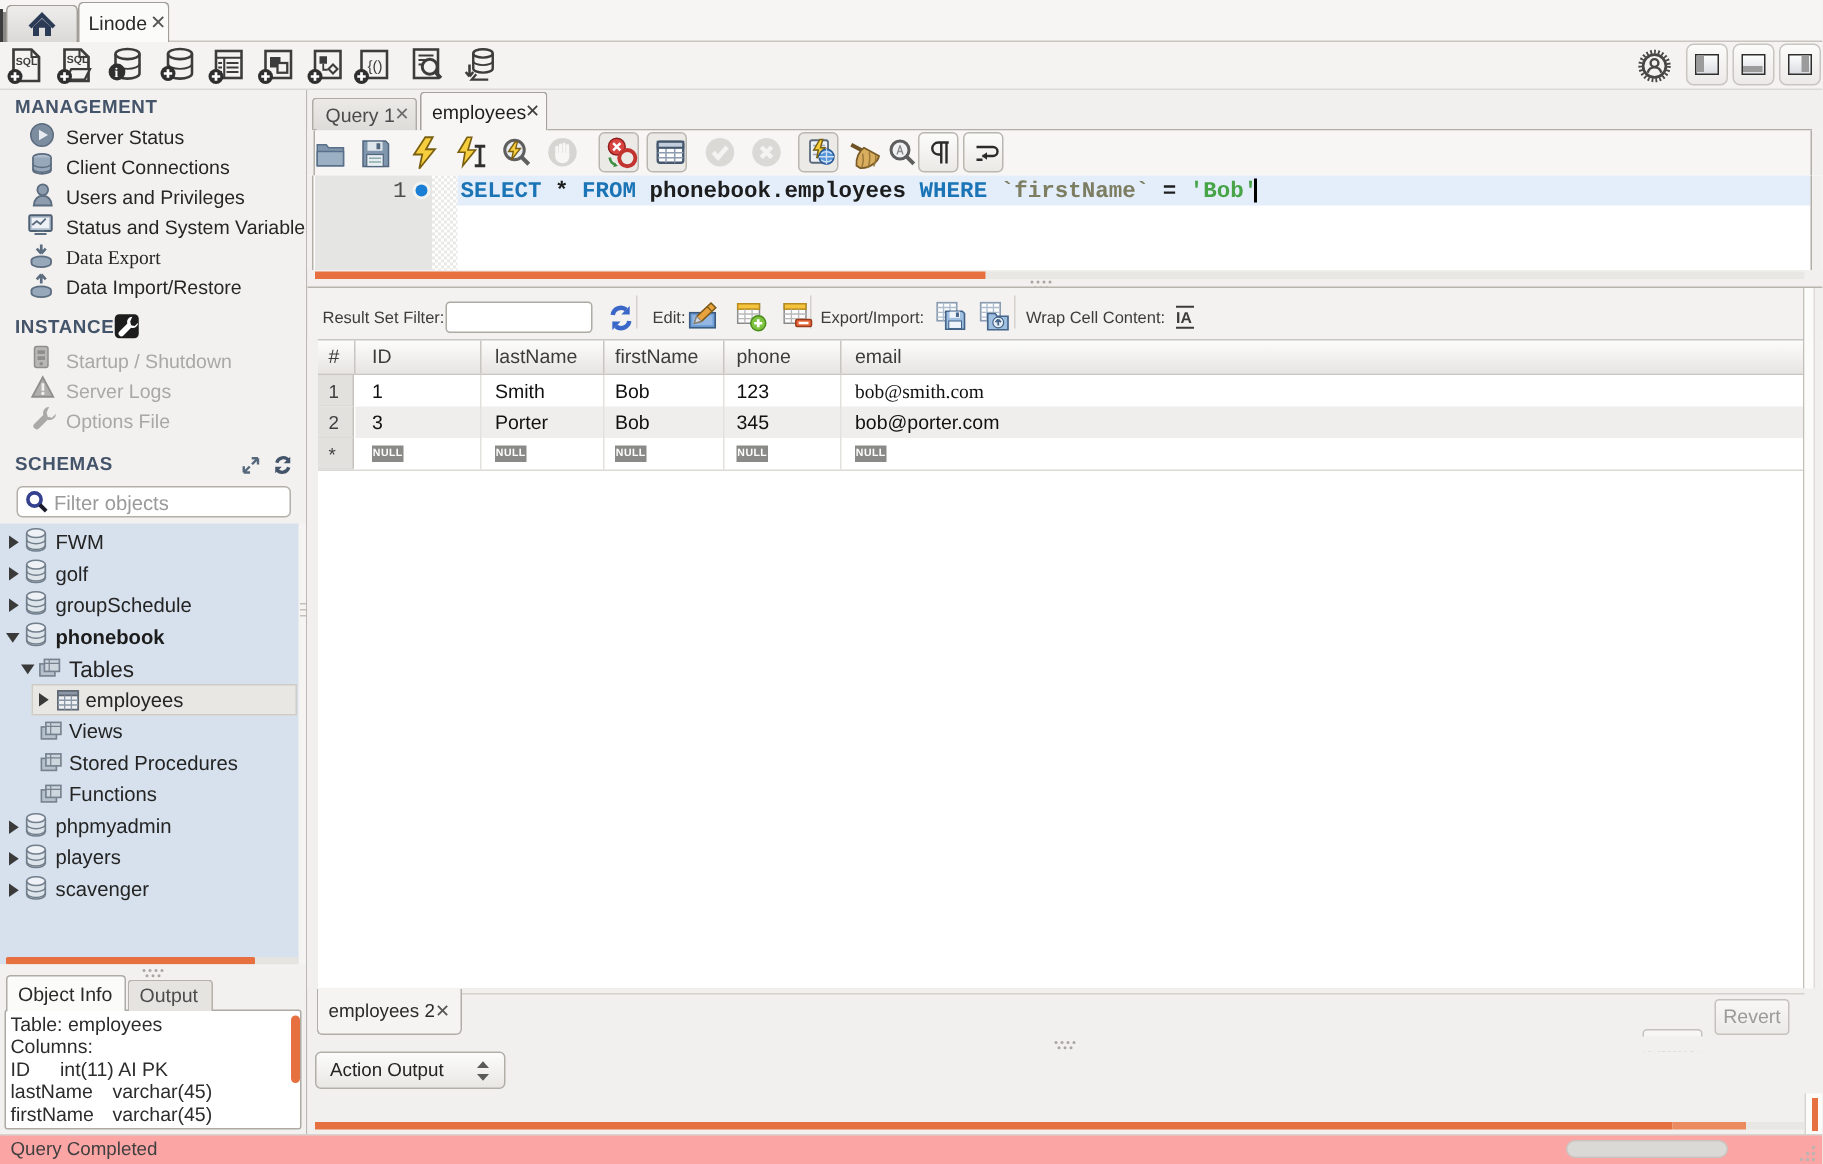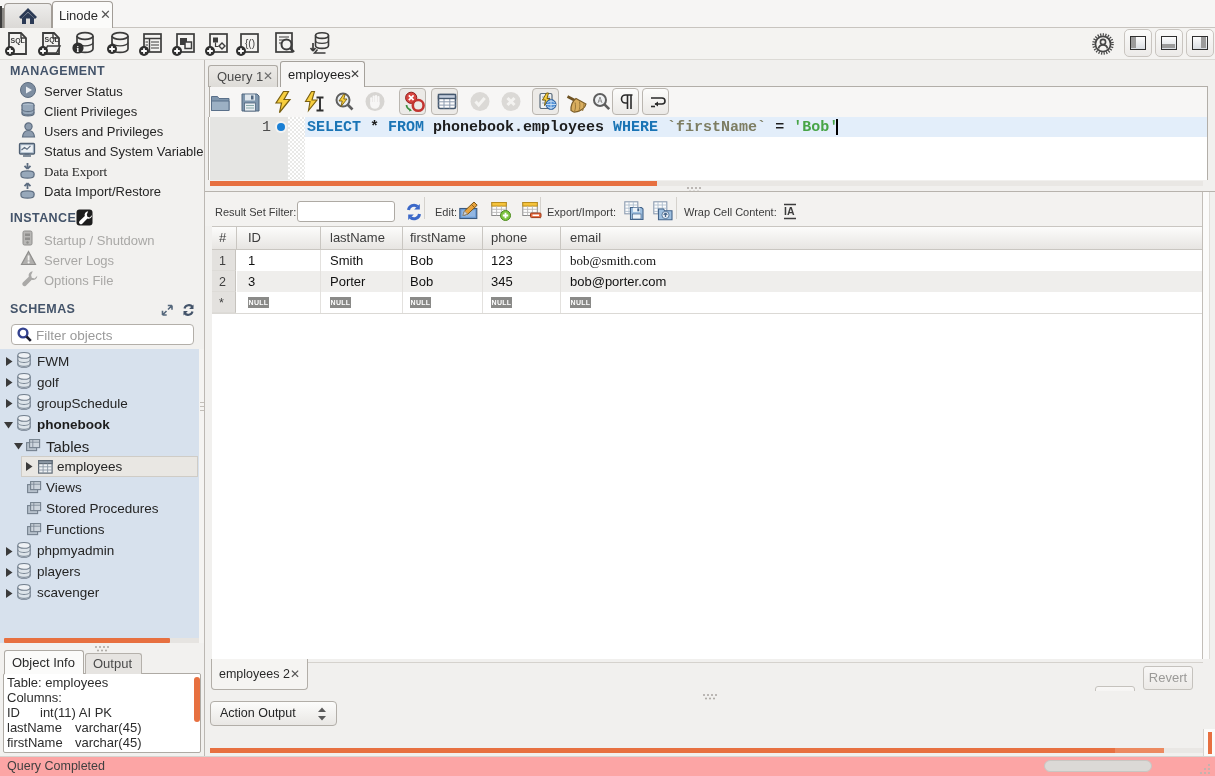--- a/index.html
+++ b/index.html
@@ -132,21 +132,21 @@
   <div class="abs" style="left:1186px;top:1px;width:28px;height:28px;border:1px solid #c9c5c0;border-radius:5px;background:linear-gradient(#fbfbfa,#eceae8);">
     <div class="abs" style="left:5px;top:6px;width:16px;height:14px;border:1.5px solid #2e2e2e;background:linear-gradient(#fdfdfd,#d9dde2);">
       <div class="abs" style="left:8px;top:0;width:5px;height:11px;background:#9b9b9b;"></div>
     </div>
   </div>
 </div>
 
 <div class="abs" id="sidebar" style="left:0;top:60px;width:204px;height:583px;background:#f2f1ef;overflow:hidden;">
   <div class="abs" style="left:10px;top:4px;font-size:12.5px;font-weight:bold;color:#44546a;letter-spacing:0.4px;">MANAGEMENT</div>
   <div class="abs" style="left:44px;top:24px;font-size:13px;color:#262626;">Server Status</div>
-  <div class="abs" style="left:44px;top:44px;font-size:13px;color:#262626;">Client Privileges</div>
+  <div class="abs" style="left:44px;top:44px;font-size:13px;color:#262626;">Client Connections</div>
   <div class="abs" style="left:44px;top:64px;font-size:13px;color:#262626;">Users and Privileges</div>
   <div class="abs" style="left:44px;top:84px;font-size:13px;color:#262626;white-space:nowrap;">Status and System Variables</div>
   <div class="abs" style="left:44px;top:104px;font-size:13px;color:#262626;font-family:Liberation Serif, serif;">Data Export</div>
   <div class="abs" style="left:44px;top:124px;font-size:13px;color:#262626;">Data Import/Restore</div>
   <svg width="204" height="160" viewBox="0 0 204 160" style="position:absolute;left:0;top:20px;">
 
     <g transform="translate(20,2)">
       <circle cx="8" cy="8" r="7.5" fill="#7d8da0"></circle>
       <circle cx="8" cy="8" r="7.5" fill="none" stroke="#5d6d80" stroke-width="1"></circle>
       <path d="M6 4.5 L12 8 L6 11.5 Z" fill="#e9edf2"></path>

